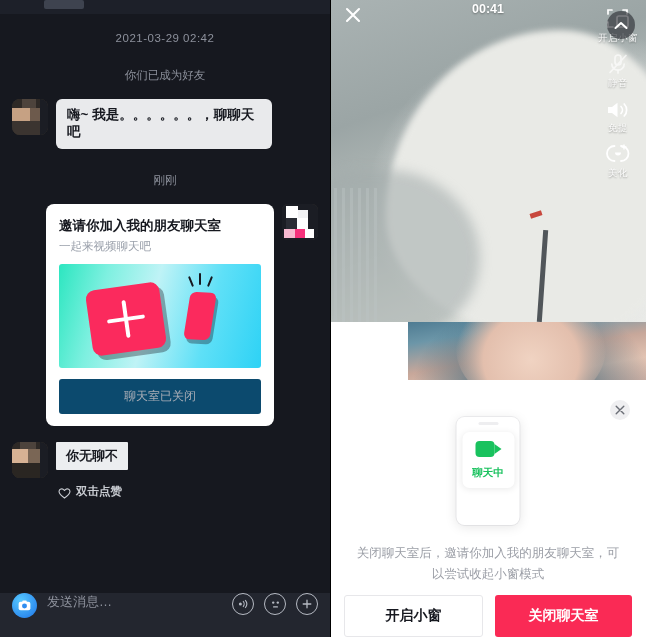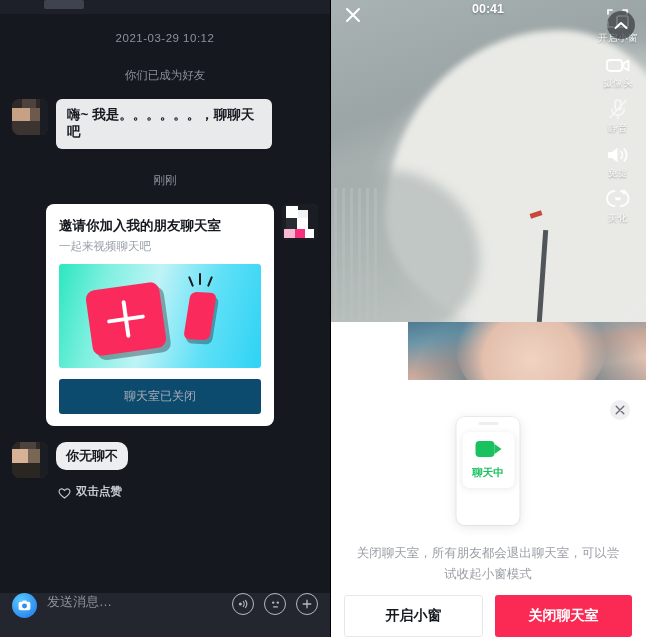--- a/index.html
+++ b/index.html
@@ -48,21 +48,21 @@
   .avatar.rounded { border-radius: 50% 50% 6px 6px; }
 
   .bubble-left {
     margin-left: 8px; background: #e9eaec; color: #16181f;
     border-radius: 6px; padding: 8px 11px; font-size: 13.5px;
     line-height: 1.25; max-width: 216px; word-break: break-all;
     font-weight: 600;
   }
   .bubble-small {
     margin-left: 8px; background: #eceef0; color: #16181f;
-    border-radius: 10px; padding: 5px 10px; font-size: 13px; font-weight: 600;
+    border-radius: 1px; padding: 5px 10px; font-size: 13px; font-weight: 600;
   }
 
   
   .call-bubble {
     background: #5b8bf7; border-radius: 7px; padding: 8px 12px 9px 10px;
     display: flex; align-items: center; gap: 9px; margin-right: 8px;
   }
   .call-ico {
     width: 26px; height: 26px; border-radius: 50%; background: #3f6fe0;
     display: flex; align-items: center; justify-content: center; flex: none;
@@ -256,21 +256,21 @@
 <div class="screen">
 
   <div class="chat-panel">
 
     <div class="chat-topstub">
       <div class="stub-pill"></div>
     </div>
 
     <div class="chat-scroll">
 
-      <div class="sys-time">2021-03-29 10:12</div>
+      <div class="sys-time">2021-03-29 02:42</div>
       <div class="sys-note">你们已成为好友</div>
 
       <div class="row">
         <div class="avatar a1">
           <div class="px" style="left:0;top:0;width:36px;height:36px;background:#2e2926"></div>
           <div class="px" style="left:0;top:9px;width:18px;height:13px;background:#c6a183"></div>
           <div class="px" style="left:18px;top:9px;width:10px;height:13px;background:#6d5a4c"></div>
           <div class="px" style="left:0;top:22px;width:28px;height:14px;background:#3b3430"></div>
           <div class="px" style="left:10px;top:0;width:14px;height:9px;background:#4d433c"></div>
           <div class="px" style="left:28px;top:0;width:8px;height:36px;background:#1b1d24"></div>
@@ -396,29 +396,20 @@
             <path d="M2 6 V2 H6" fill="none" stroke="#fff" stroke-width="1.7" stroke-linecap="round"></path>
             <path d="M2 14 V19 H7" fill="none" stroke="#fff" stroke-width="1.7" stroke-linecap="round"></path>
             <path d="M17 2 H21 V6" fill="none" stroke="#fff" stroke-width="1.7" stroke-linecap="round"></path>
             <rect x="11" y="8" width="11" height="11" rx="2" fill="none" stroke="#fff" stroke-width="1.7"></rect>
           </svg>
         </div>
         <div class="lab">开启小窗</div>
       </div>
 
 
-      <div class="vctrl">
-        <div class="ico">
-          <svg width="26" height="20" viewBox="0 0 26 20">
-            <rect x="2" y="5" width="15" height="11" rx="3" fill="none" stroke="#fff" stroke-width="1.8"></rect>
-            <path d="M18.5 8.6 L23.5 5.6 V15.4 L18.5 12.4 Z" fill="none" stroke="#fff" stroke-width="1.8" stroke-linejoin="round"></path>
-          </svg>
-        </div>
-        <div class="lab">摄像头</div>
-      </div>
 
       <div class="vctrl">
         <div class="ico">
           <svg width="24" height="22" viewBox="0 0 24 22" style="opacity:.65">
             <rect x="9" y="2" width="6" height="10" rx="3" fill="none" stroke="#fff" stroke-width="1.7"></rect>
             <path d="M5.8 11 A6.2 6.2 0 0 0 18.2 11" fill="none" stroke="#fff" stroke-width="1.7" stroke-linecap="round"></path>
             <path d="M12 17.2 V20" stroke="#fff" stroke-width="1.7" stroke-linecap="round"></path>
             <path d="M4 19.5 L20 2.5" stroke="#fff" stroke-width="1.7" stroke-linecap="round"></path>
           </svg>
         </div>
@@ -475,21 +466,21 @@
         <div class="phone-notch"></div>
         <div class="phone-card">
           <div class="cam-green">
             <div class="body"></div>
               <div class="lens"></div>
           </div>
           <div class="chat-ing">聊天中</div>
         </div>
       </div>
 
-      <div class="sheet-desc">关闭聊天室，所有朋友都会退出聊天室，可以尝试收起小窗模式</div>
+      <div class="sheet-desc">关闭聊天室后，邀请你加入我的朋友聊天室，可以尝试收起小窗模式</div>
 
       <div class="sheet-btns">
         <div class="btn-outline">开启小窗</div>
         <div class="btn-solid" id="primaryBtn" style="background: rgb(250, 42, 85);">关闭聊天室</div>
       </div>
     </div>
 
   </div>
 </div>
 

